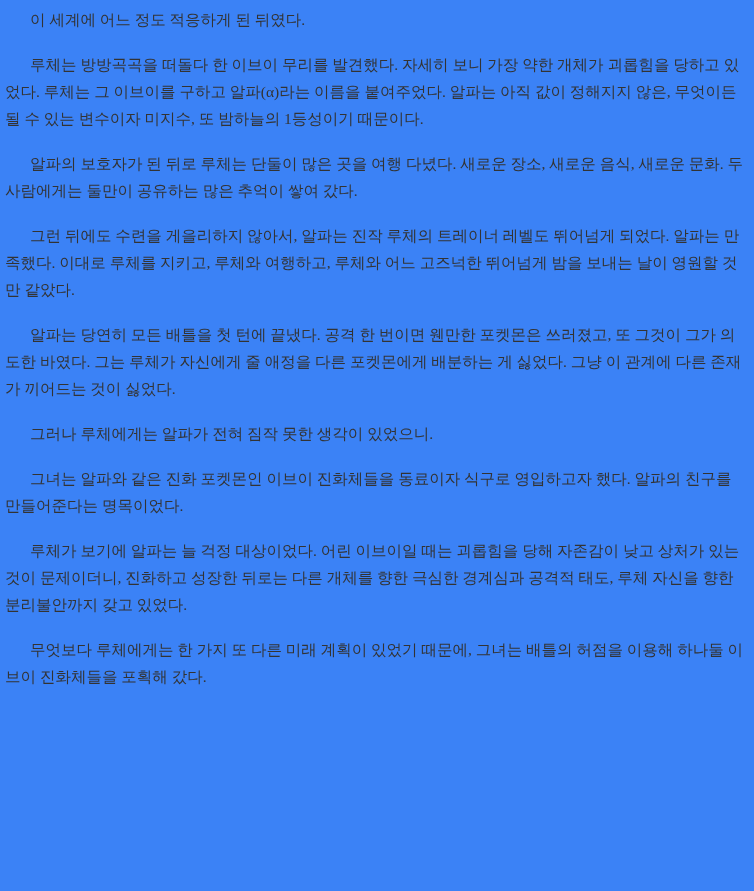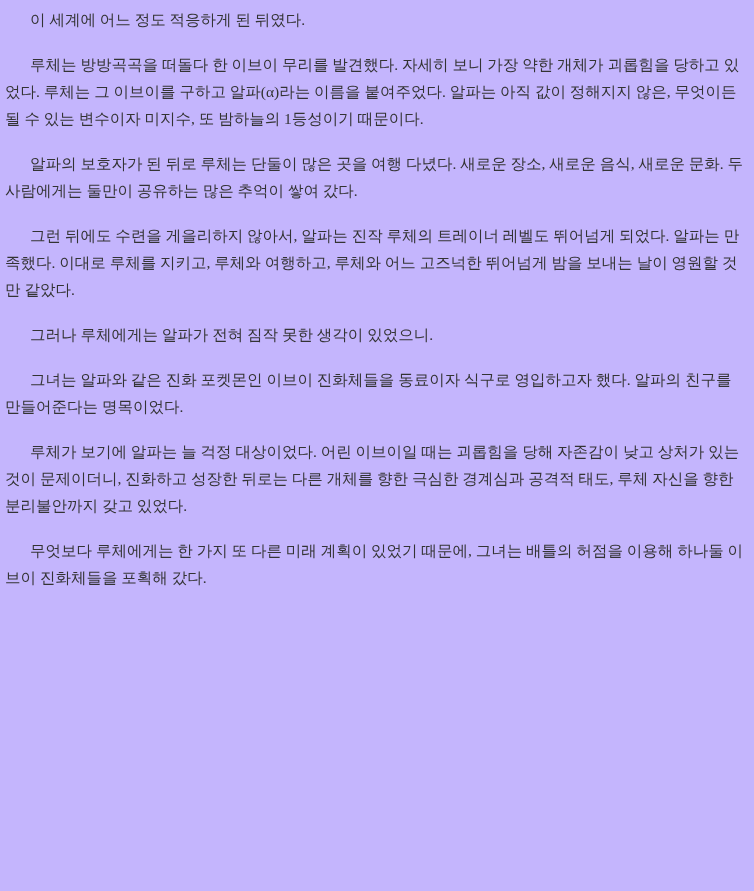--- a/index.html
+++ b/index.html
@@ -24,22 +24,23 @@
     margin: 0 0 18px 0;
     text-indent: 25px;
   }
   .para:last-child {
     margin-bottom: 12px;
   }
 </style>
 </head>
 <body>
 
-<div class="doc-page" style="color: rgb(51, 51, 51); background: #c4b5fd;">
+<div class="doc-page" style="color: rgb(51, 51, 51); background: #3b82f6;">
   <p class="para">이 세계에 어느 정도 적응하게 된 뒤였다.</p>
   <p class="para">루체는 방방곡곡을 떠돌다 한 이브이 무리를 발견했다. 자세히 보니 가장 약한 개체가 괴롭힘을 당하고 있었다. 루체는 그 이브이를 구하고 알파(α)라는 이름을 붙여주었다. 알파는 아직 값이 정해지지 않은, 무엇이든 될 수 있는 변수이자 미지수, 또 밤하늘의 1등성이기 때문이다.</p>
   <p class="para">알파의 보호자가 된 뒤로 루체는 단둘이 많은 곳을 여행 다녔다. 새로운 장소, 새로운 음식, 새로운 문화. 두 사람에게는 둘만이 공유하는 많은 추억이 쌓여 갔다.</p>
   <p class="para">그런 뒤에도 수련을 게을리하지 않아서, 알파는 진작 루체의 트레이너 레벨도 뛰어넘게 되었다. 알파는 만족했다. 이대로 루체를 지키고, 루체와 여행하고, 루체와 어느 고즈넉한 뛰어넘게 밤을 보내는 날이 영원할 것만 같았다.</p>
+  <p class="para">알파는 당연히 모든 배틀을 첫 턴에 끝냈다. 공격 한 번이면 웬만한 포켓몬은 쓰러졌고, 또 그것이 그가 의도한 바였다. 그는 루체가 자신에게 줄 애정을 다른 포켓몬에게 배분하는 게 싫었다. 그냥 이 관계에 다른 존재가 끼어드는 것이 싫었다.</p>
   <p class="para">그러나 루체에게는 알파가 전혀 짐작 못한 생각이 있었으니.</p>
   <p class="para">그녀는 알파와 같은 진화 포켓몬인 이브이 진화체들을 동료이자 식구로 영입하고자 했다. 알파의 친구를 만들어준다는 명목이었다.</p>
   <p class="para">루체가 보기에 알파는 늘 걱정 대상이었다. 어린 이브이일 때는 괴롭힘을 당해 자존감이 낮고 상처가 있는 것이 문제이더니, 진화하고 성장한 뒤로는 다른 개체를 향한 극심한 경계심과 공격적 태도, 루체 자신을 향한 분리불안까지 갖고 있었다.</p>
   <p class="para">무엇보다 루체에게는 한 가지 또 다른 미래 계획이 있었기 때문에, 그녀는 배틀의 허점을 이용해 하나둘 이브이 진화체들을 포획해 갔다.</p>
 </div>
 
 </body></html>

